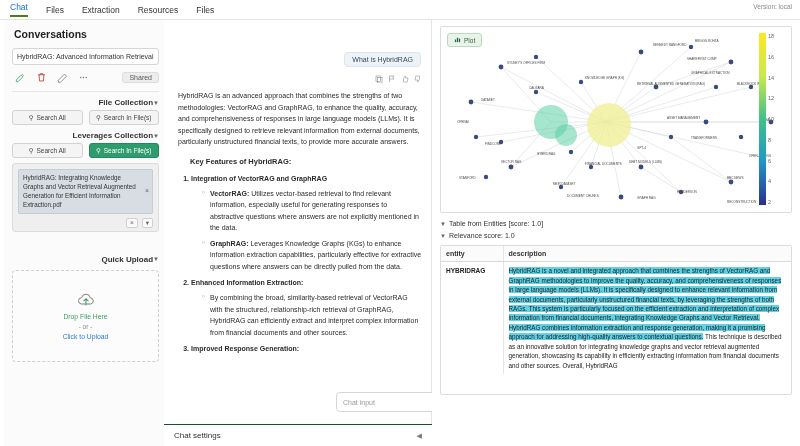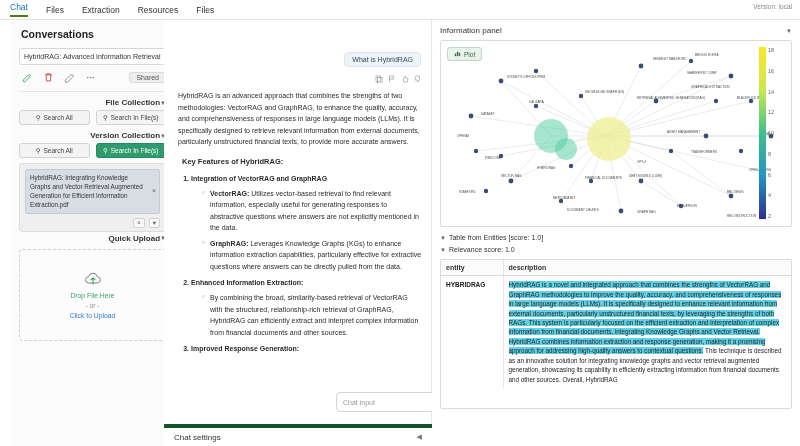--- a/index.html
+++ b/index.html
@@ -22,21 +22,21 @@
   }
   .menu-item { font-size: 8.5px; color: #333; cursor: default; }
   .menu-item.active { color: #1a73c8; border-bottom: 2px solid #4d7c0f; padding-bottom: 3px; }
   .version-label {
     position: absolute; right: 8px; top: 3px;
     font-size: 6.5px; color: #888;
   }
 
   
   .sidebar {
-    position: absolute; top: 20px; left: 11px; width: 164px; height: 426px;
+    position: absolute; top: 20px; left: 4px; width: 164px; height: 426px;
     background: #fbfbfb; border-right: 1px solid #e4e4e4;
     padding: 6px 8px;
   }
   .sidebar-title { font-size: 10.5px; font-weight: bold; color: #222; margin: 2px 0 8px 2px; }
   .section-header {
     display: flex; align-items: center; justify-content: flex-end;
     font-size: 8px; font-weight: bold; color: #333; margin: 6px 0 3px 2px;
   }
   .caret { font-size: 6px; color: #666; }
 
@@ -99,21 +99,21 @@
   }
   .msg-toolbar {
     position: absolute; top: 55px; right: 9px; display: flex; gap: 5px;
     color: #8a8a8a; font-size: 7px;
   }
   .answer {
     position: absolute; top: 70px; left: 14px; width: 244px; height: 305px;
     overflow: hidden; font-size: 7px; line-height: 1.65; color: #2b2b2b;
   }
   .answer p { margin: 0 0 7px 0; }
-  .answer h4 { font-size: 7.5px; margin: 8px 0 5px 4px; font-weight: bold; }
+  .answer h4 { font-size: 7.5px; margin: 8px 0 5px 12px; font-weight: bold; }
   .answer ol { margin: 0; padding-left: 13px; }
   .answer ol > li { margin-bottom: 5px; font-weight: bold; }
   .answer ul { margin: 3px 0 0 0; padding-left: 11px; list-style: none; }
   .answer ul > li { margin-bottom: 4px; font-weight: normal; position: relative; padding-left: 8px; }
   .answer ul > li:before {
     content: "\25CB"; position: absolute; left: 0; top: 0; font-size: 5px; color: #555;
   }
   .answer b { font-weight: bold; }
 
   .composer {
@@ -129,21 +129,21 @@
     width: 34px; height: 20px; border-radius: 4px; background: #2f6fb5;
     color: #fff; font-size: 7.5px; display: flex; align-items: center; justify-content: center;
   }
   .regen-btn {
     width: 32px; height: 20px; border-radius: 4px; background: #f0f0f0;
     border: 1px solid #d5d5d5; color: #444; font-size: 7px;
     display: flex; align-items: center; justify-content: center;
   }
   .chat-settings-bar {
     position: absolute; left: 164px; bottom: 0; width: 268px; height: 22px;
-    border-top: 4px solid #14532d; background: #fff;
+    border-top: 1px solid #14532d; background: #fff;
     display: flex; align-items: center; padding: 0 10px;
     font-size: 8px; color: #333;
   }
   .chat-settings-bar .right-caret { margin-left: auto; font-size: 7px; color: #777; }
 
   
   .right {
     position: absolute; top: 20px; left: 432px; width: 368px; height: 426px;
     background: #ffffff; padding: 6px 8px 0 8px;
   }
@@ -242,21 +242,21 @@
         <span class="sicon">⚲</span>
         <span>Search All</span>
       </div>
       <div class="pill">
         <span class="sicon">⚲</span>
         <span>Search In File(s)</span>
       </div>
     </div>
 
     <div class="section-header">
-      <span>Version Collection</span>
+      <span>Leverages Collection</span>
       <span class="caret">▼</span>
     </div>
     <div class="btn-row">
       <div class="pill">
         <span class="sicon">⚲</span>
         <span>Search All</span>
       </div>
       <div class="pill primary">
         <span class="sicon">⚲</span>
         <span>Search In File(s)</span>
@@ -267,21 +267,21 @@
       <div class="doc-item">
         <span>HybridRAG: Integrating Knowledge Graphs and Vector Retrieval Augmented Generation for Efficient Information Extraction.pdf</span>
         <span class="doc-x">×</span>
       </div>
       <div class="doc-card-actions">
         <span class="tiny-box">×</span>
         <span class="tiny-box">▾</span>
       </div>
     </div>
 
-    <div class="section-header" style="margin-top:2px;">
+    <div class="section-header" style="margin-top:23px;">
       <span>Quick Upload</span>
       <span class="caret">▼</span>
     </div>
     <div class="upload-zone">
       <span>
         <svg width="20" height="16" viewBox="0 0 24 20">
           <path d="M6 15a4 4 0 0 1 .6-7.95A5.5 5.5 0 0 1 17.4 7.3 3.9 3.9 0 0 1 18 15H6z" fill="none" stroke="#7a7a7a" stroke-width="1.2"></path>
           <path d="M12 17V9M9 11.5l3-3 3 3" fill="none" stroke="#3a9f63" stroke-width="1.3"></path>
         </svg>
       </span>
@@ -353,24 +353,20 @@
       <div class="regen-btn">Regen</div>
     </div>
   </div>
 
   <div class="chat-settings-bar">
     <span>Chat settings</span>
     <span class="right-caret">◀</span>
   </div>
 
   <div class="right">
-    <div class="right-header">
-      <span>Information panel</span>
-      <span class="caret">▼</span>
-    </div>
 
     <div class="graph-box">
       <div class="plot-chip">
         <span>
           <svg width="7" height="7" viewBox="0 0 16 16">
               <rect x="2" y="8" width="3" height="6" fill="#2d6b3c"></rect>
               <rect x="6.5" y="4" width="3" height="10" fill="#2d6b3c"></rect>
               <rect x="11" y="6" width="3" height="8" fill="#2d6b3c"></rect>
             </svg>
         </span>

